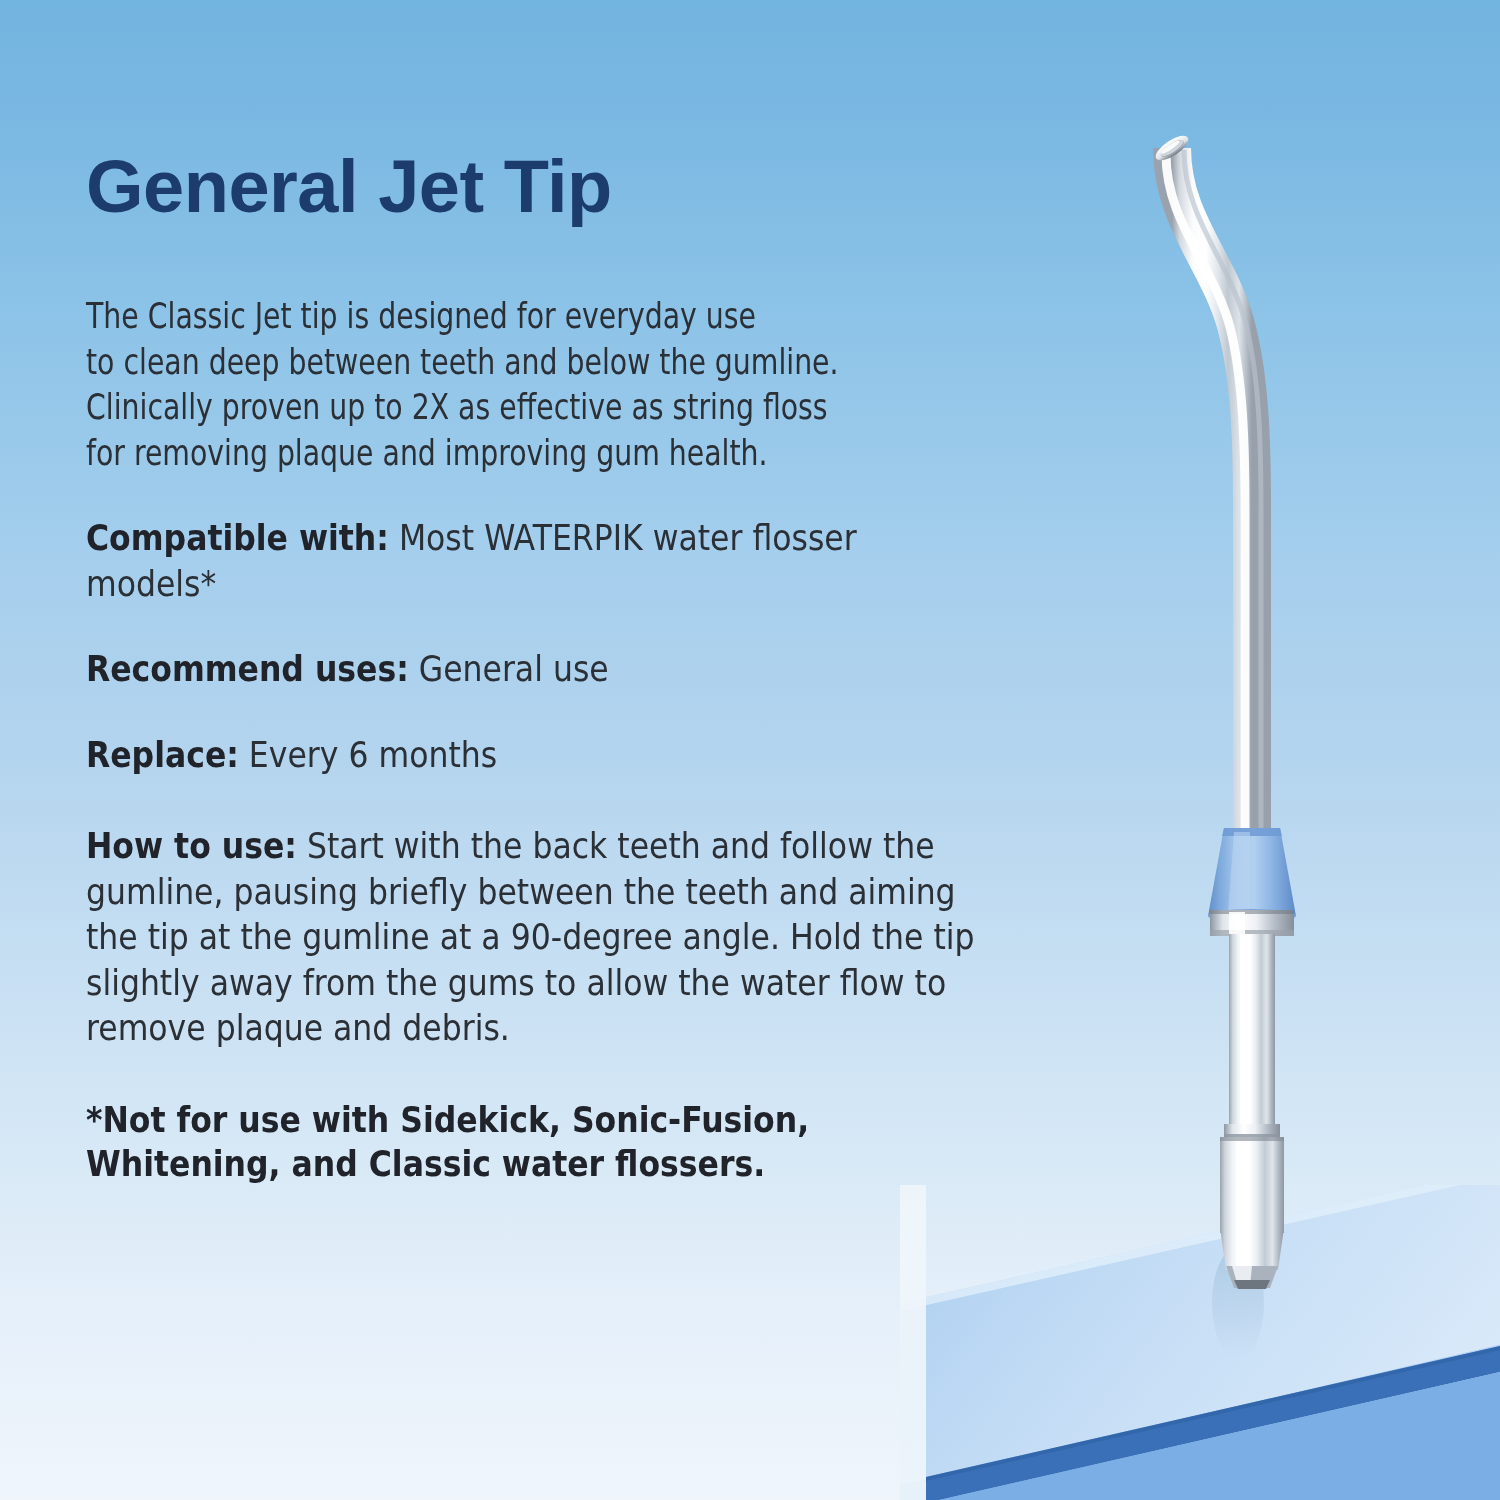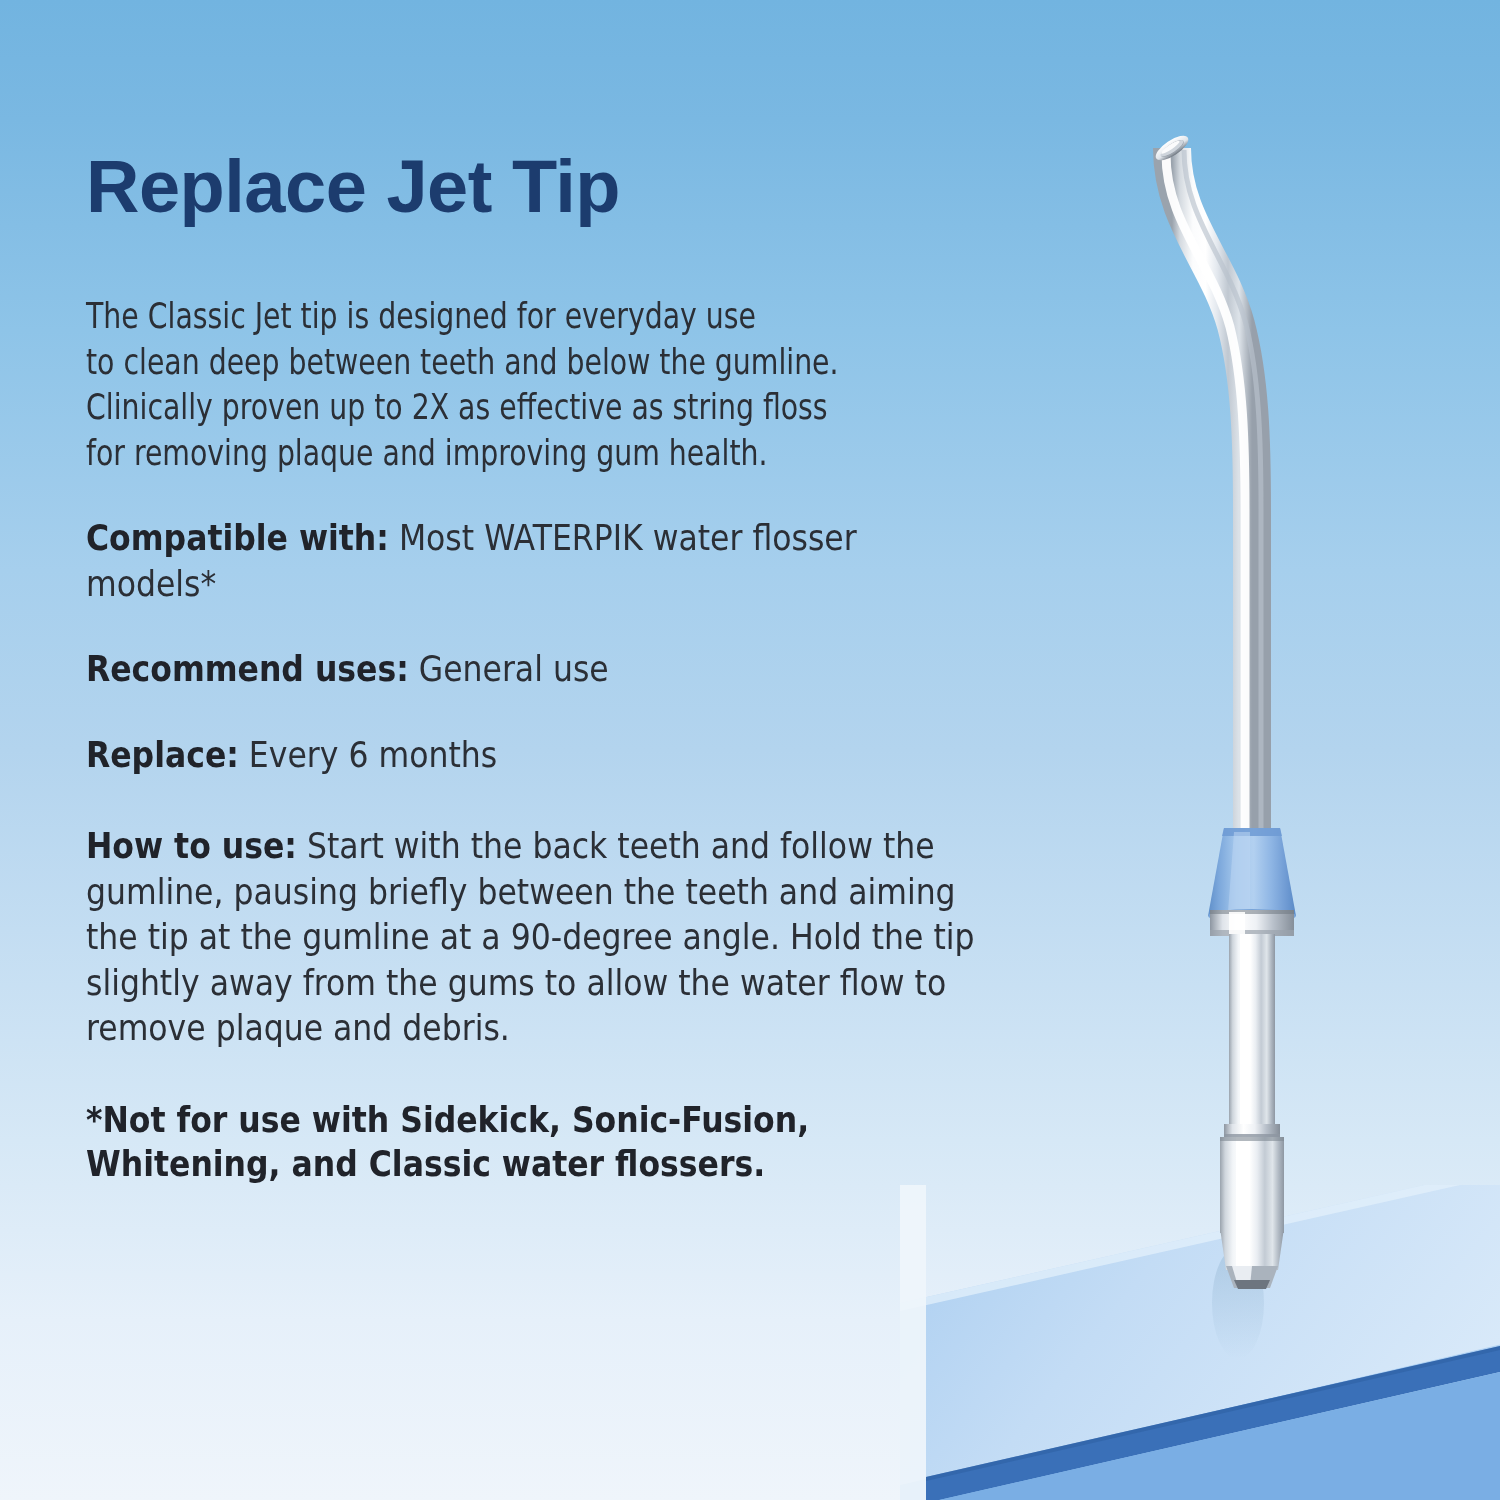--- a/index.html
+++ b/index.html
@@ -268,21 +268,21 @@
       <g>
         <path d="M 126,1156 L 178,1156 L 170,1178 L 134,1178 Z" fill="#aab3bd"></path>
         <path d="M 132,1156 L 152,1156 L 150,1176 L 138,1176 Z" fill="#e9edf2"></path>
         <path d="M 134,1170 L 170,1170 L 166,1179 L 138,1179 Z" fill="#6d757f"></path>
       </g>
     </svg>
   </div>
 
   <div class="content">
 
-    <h1 class="title">Replace Jet Tip</h1>
+    <h1 class="title">General Jet Tip</h1>
 
     <p class="intro">The Classic Jet tip is designed for everyday use
 to clean deep between teeth and below the gumline.
 Clinically proven up to 2X as effective as string floss
 for removing plaque and improving gum health.</p>
 
     <p class="spec">
       <span class="lbl">Compatible with:</span><span class="val"> Most WATERPIK water flosser models*</span>
     </p>
 

